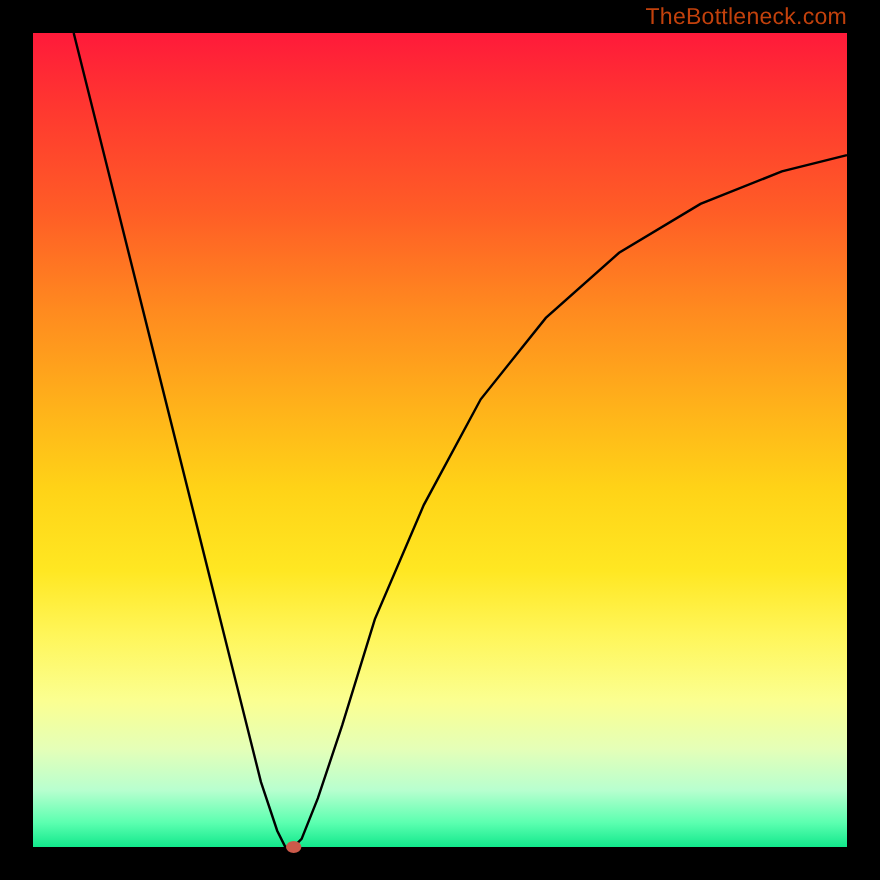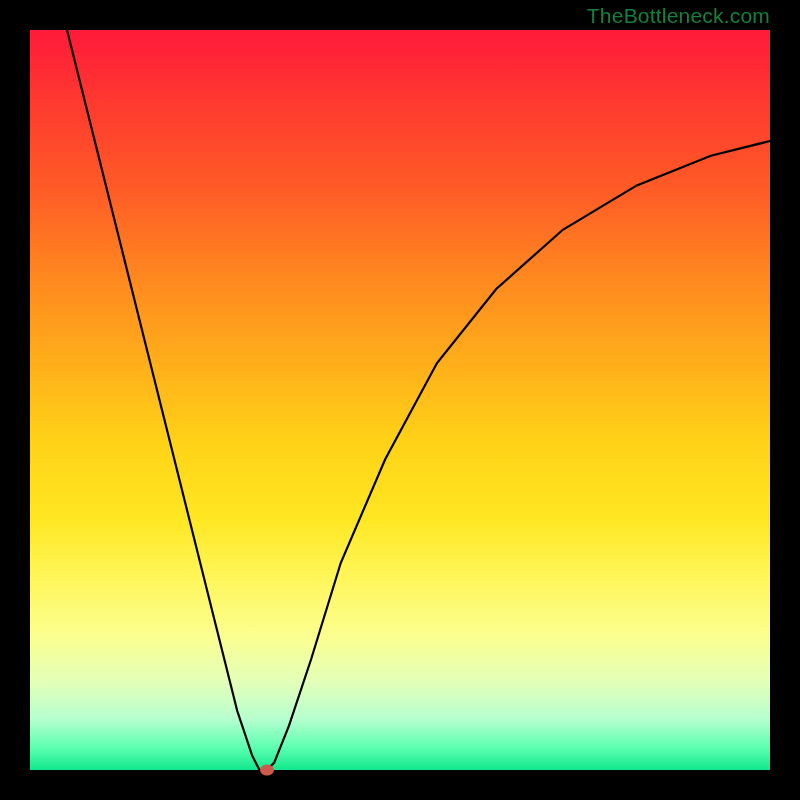--- a/index.html
+++ b/index.html
@@ -36,21 +36,21 @@
       #e4ffb8 88%,
       #b8ffcf 93%,
       #5cffb0 97%,
       #12e88c 100%
     );
   }
   .watermark {
     position: absolute;
     top: 4px;
     right: 30px;
-    color: #15803d;
+    color: #c2410c;
     font-size: 21px;
     font-weight: 500;
     letter-spacing: 0.2px;
     user-select: none;
   }
   svg.curve {
     position: absolute;
     left: 0;
     top: 0;
     width: 740px;

